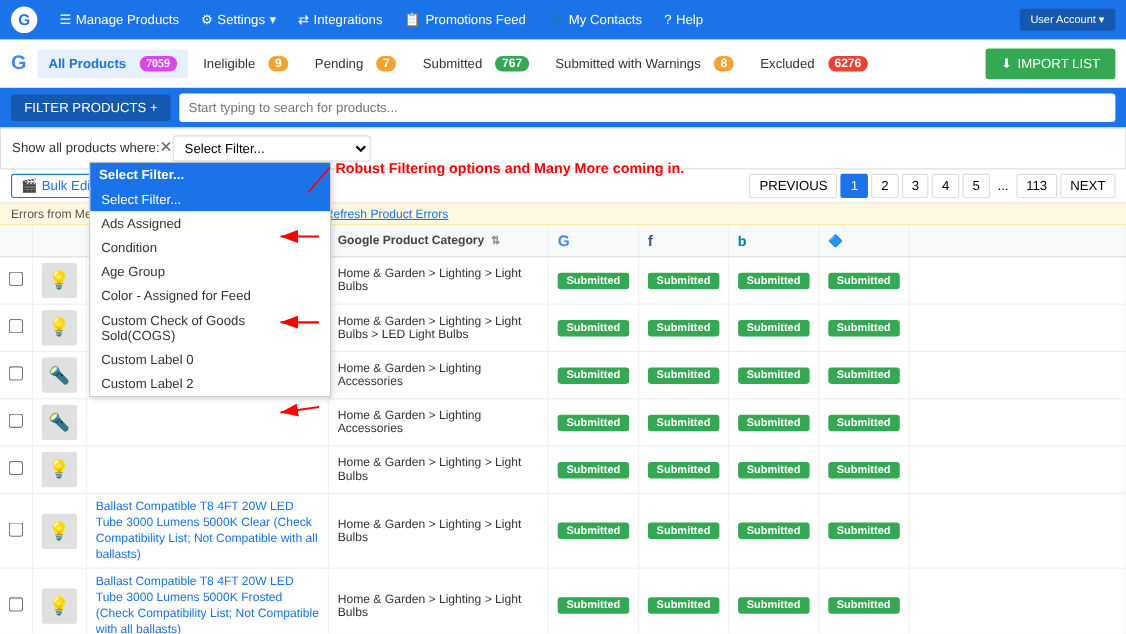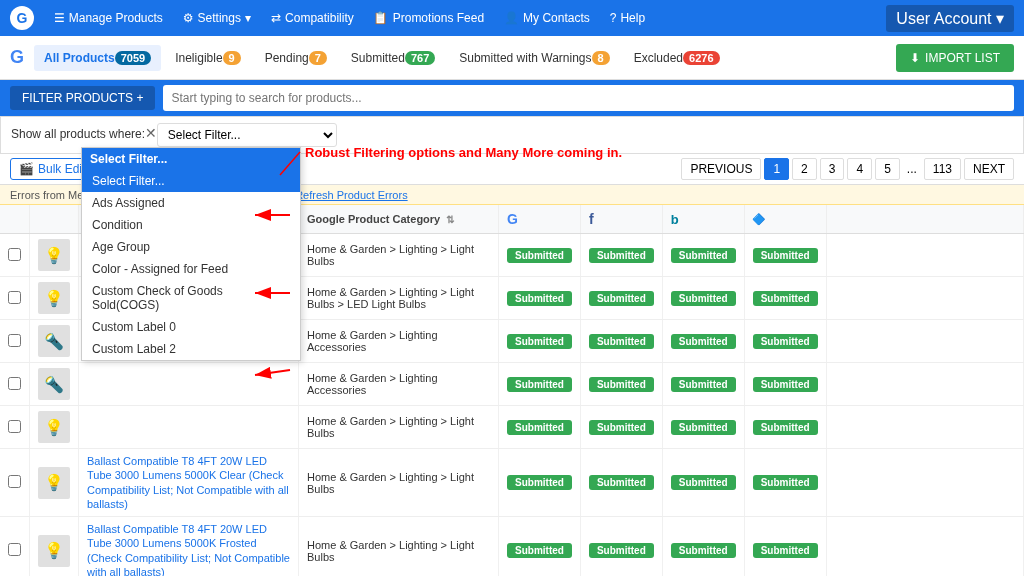--- a/index.html
+++ b/index.html
@@ -35,21 +35,21 @@
       gap: 4px;
     }
     .top-nav .user-btn {
       margin-left: auto;
       background: #1558b0;
       color: white;
       border: none;
       padding: 4px 10px;
       border-radius: 3px;
       cursor: pointer;
-      font-size: 16px;
+      font-size: 10px;
     }
 
     
     .sub-nav {
       background: white;
       border-bottom: 1px solid #ddd;
       height: 44px;
       display: flex;
       align-items: center;
       padding: 0 10px;
@@ -57,41 +57,41 @@
     }
     .sub-nav .g-small {
       color: #4285f4;
       font-weight: bold;
       font-size: 18px;
       margin-right: 6px;
     }
     .tab {
       display: flex;
       align-items: center;
-      gap: 0;
+      gap: 12px;
       padding: 6px 10px;
       border-radius: 3px;
       cursor: pointer;
       font-size: 12px;
       color: #333;
       text-decoration: none;
     }
     .tab.active {
       background: #e8f0fe;
       color: #1a73e8;
       font-weight: bold;
     }
     .badge {
       border-radius: 10px;
       padding: 1px 6px;
       font-size: 11px;
       font-weight: bold;
       color: white;
     }
-    .badge-blue { background: #0369a1; }
+    .badge-blue { background: #d946ef; font-family: Liberation Serif, serif; }
     .badge-orange { background: #f4a234; }
     .badge-green { background: #34a853; }
     .badge-red { background: #ea4335; }
     .import-btn {
       margin-left: auto;
       background: #34a853;
       color: white;
       border: none;
       padding: 7px 14px;
       border-radius: 3px;
@@ -315,21 +315,21 @@
     <span>☰</span>
     <span>Manage Products</span>
   </a>
   <a href="#">
     <span>⚙</span>
     <span>Settings</span>
     <span>▾</span>
   </a>
   <a href="#">
     <span>⇄</span>
-    <span>Compatibility</span>
+    <span>Integrations</span>
   </a>
   <a href="#">
     <span>📋</span>
     <span>Promotions Feed</span>
   </a>
   <a href="#">
     <span>👤</span>
     <span>My Contacts</span>
   </a>
   <a href="#">

